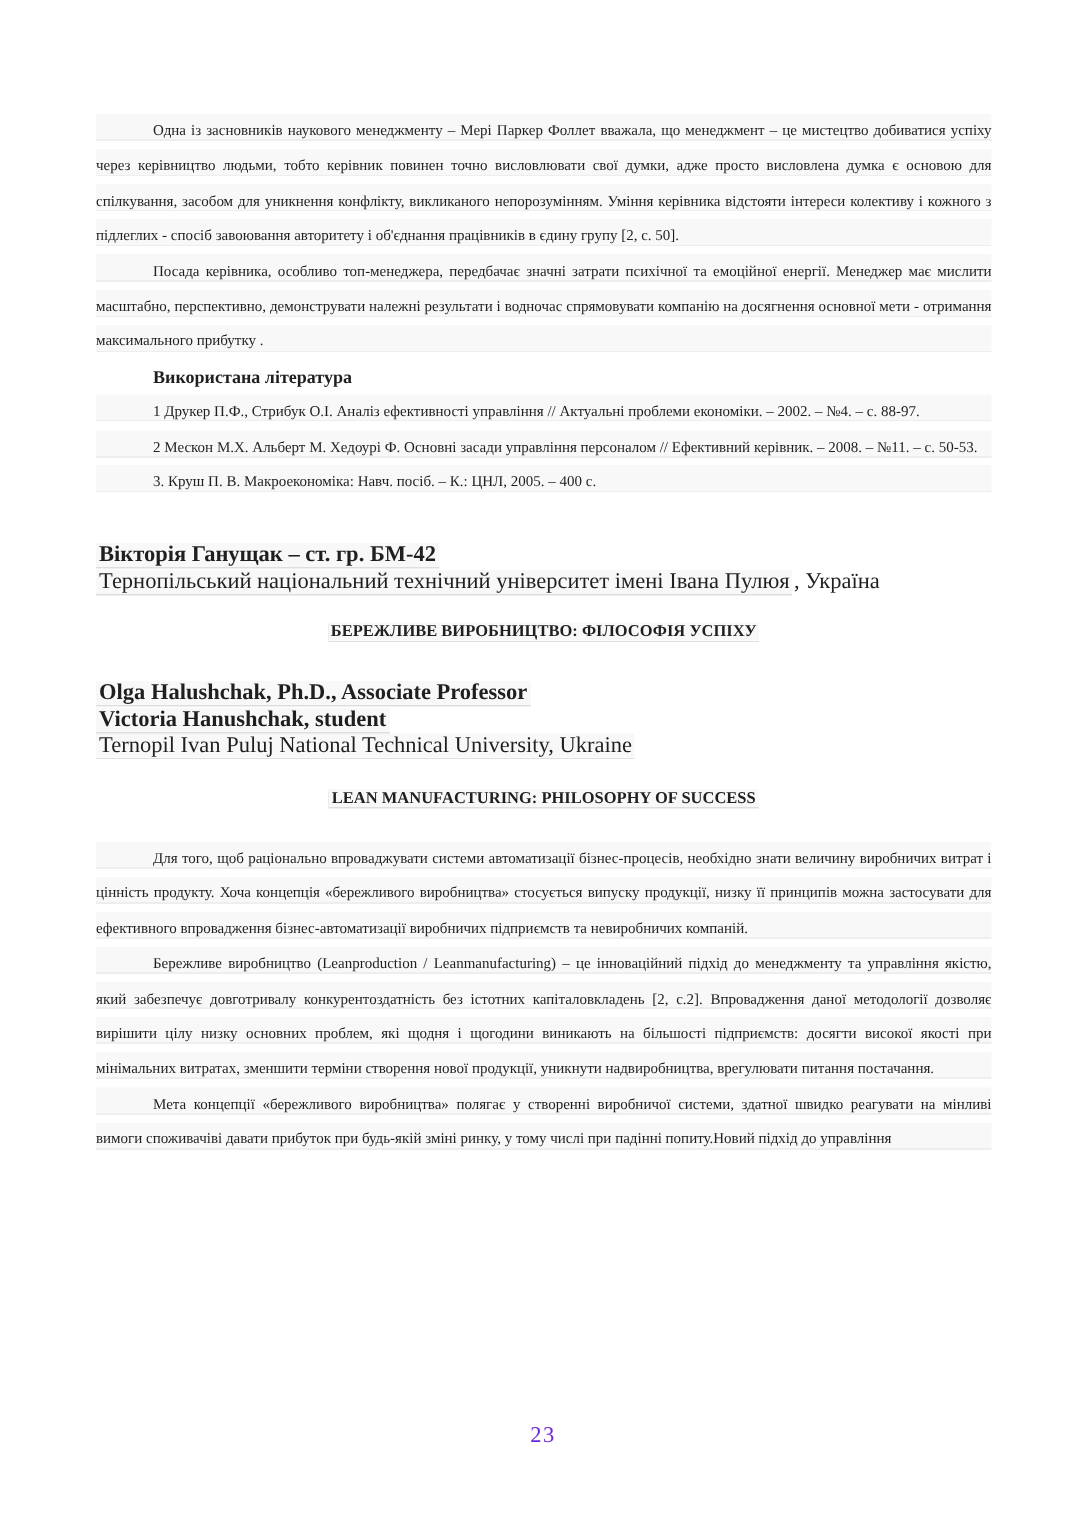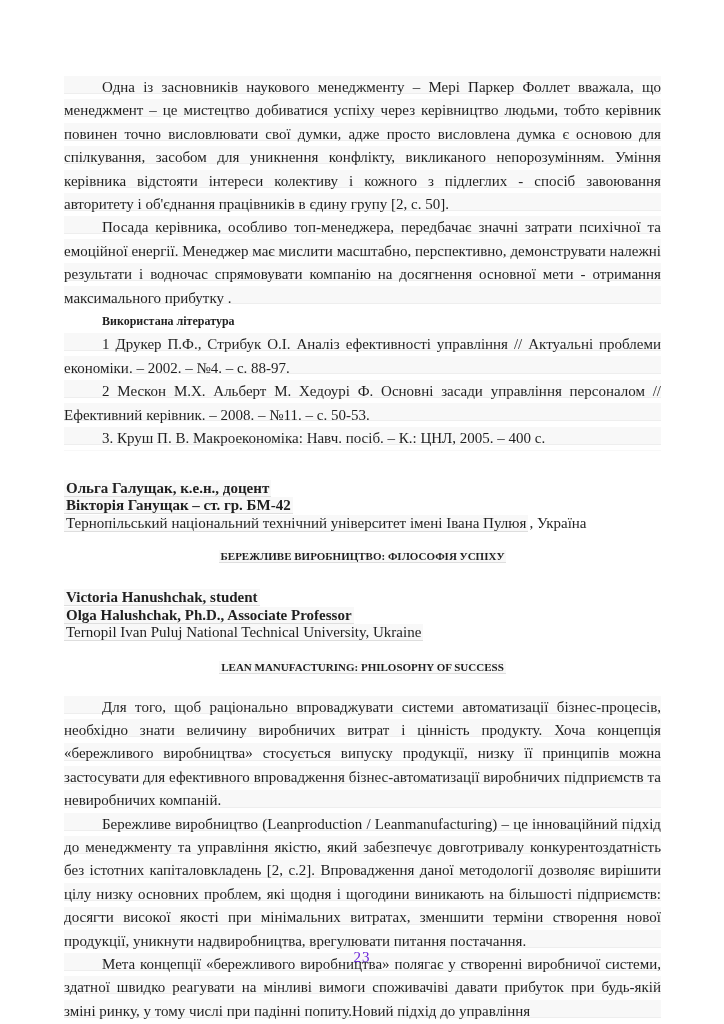--- a/index.html
+++ b/index.html
@@ -18,21 +18,21 @@
     box-sizing: border-box;
     overflow: hidden;
   }
   .content {
     padding: 76px 63px 0 64px;
   }
   p { margin: 0; }
 
   
   .body-par {
-    font-size: 15px;
+    font-size: 10px;
     line-height: 23.4px;
     text-align: justify;
     text-indent: 38px;
     background-image:
       repeating-linear-gradient(to bottom,
         rgba(0,0,0,0.028) 0px, rgba(0,0,0,0.028) 17px,
         rgba(0,0,0,0.065) 17px, rgba(0,0,0,0.065) 18px,
         transparent 18px, transparent 23.4px);
   }
   .refs-heading {
@@ -89,30 +89,29 @@
 
     <p class="body-par">Одна із засновників наукового менеджменту – Мері Паркер Фоллет вважала, що менеджмент – це мистецтво добиватися успіху через керівництво людьми, тобто керівник повинен точно висловлювати свої думки, адже просто висловлена думка є основою для спілкування, засобом для уникнення конфлікту, викликаного непорозумінням. Уміння керівника відстояти інтереси колективу і кожного з підлеглих - спосіб завоювання авторитету і об'єднання працівників в єдину групу [2, с. 50].</p>
     <p class="body-par">Посада керівника, особливо топ-менеджера, передбачає значні затрати психічної та емоційної енергії. Менеджер має мислити масштабно, перспективно, демонструвати належні результати і водночас спрямовувати компанію на досягнення основної мети - отримання максимального прибутку .</p>
 
     <p class="refs-heading">Використана література</p>
     <p class="body-par">1 Друкер П.Ф., Стрибук О.І. Аналіз ефективності управління // Актуальні проблеми економіки. – 2002. – №4. – с. 88-97.</p>
     <p class="body-par">2 Мескон М.Х. Альберт М. Хедоурі Ф. Основні засади управління персоналом // Ефективний керівник. – 2008. – №11. – с. 50-53.</p>
     <p class="body-par">3. Круш П. В. Макроекономіка: Навч. посіб. – К.: ЦНЛ, 2005. – 400 с.</p>
 
     <div class="udc-block">
-      <p class="bold"><span class="hl">Ольга Галущак, к.е.н., доцент</span></p>
       <p class="bold"><span class="hl">Вікторія Ганущак – ст. гр. БМ-42</span></p>
       <p><span class="hl">Тернопільський національний технічний університет імені Івана Пулюя</span><span class="plain">, Україна</span></p>
     </div>
 
     <p class="title"><span class="hl">БЕРЕЖЛИВЕ ВИРОБНИЦТВО: ФІЛОСОФІЯ УСПІХУ</span></p>
 
     <div class="en-block">
+      <p class="bold"><span class="hl">Olga Halushchak, Ph.D., Associate Professor</span></p>
       <p class="bold"><span class="hl">Victoria Hanushchak, student</span></p>
-      <p class="bold"><span class="hl">Olga Halushchak, Ph.D., Associate Professor</span></p>
       <p><span class="hl">Ternopil Ivan Puluj National Technical University, Ukraine</span></p>
     </div>
 
     <p class="title title-en"><span class="hl">LEAN MANUFACTURING: PHILOSOPHY OF SUCCESS</span></p>
 
     <div class="article-body">
       <p class="body-par">Для того, щоб раціонально впроваджувати системи автоматизації бізнес-процесів, необхідно знати величину виробничих витрат і цінність продукту. Хоча концепція «бережливого виробництва» стосується випуску продукції, низку її принципів можна застосувати для ефективного впровадження бізнес-автоматизації виробничих підприємств та невиробничих компаній.</p>
       <p class="body-par">Бережливе виробництво (Leanproduction / Leanmanufacturing) – це інноваційний підхід до менеджменту та управління якістю, який забезпечує довготривалу конкурентоздатність без істотних капіталовкладень [2, с.2]. Впровадження даної методології дозволяє вирішити цілу низку основних проблем, які щодня і щогодини виникають на більшості підприємств: досягти високої якості при мінімальних витратах, зменшити терміни створення нової продукції, уникнути надвиробництва, врегулювати питання постачання.</p>
       <p class="body-par">Мета концепції «бережливого виробництва» полягає у створенні виробничої системи, здатної швидко реагувати на мінливі вимоги споживачіві давати прибуток при будь-якій зміні ринку, у тому числі при падінні попиту.Новий підхід до управління</p>
     </div>

